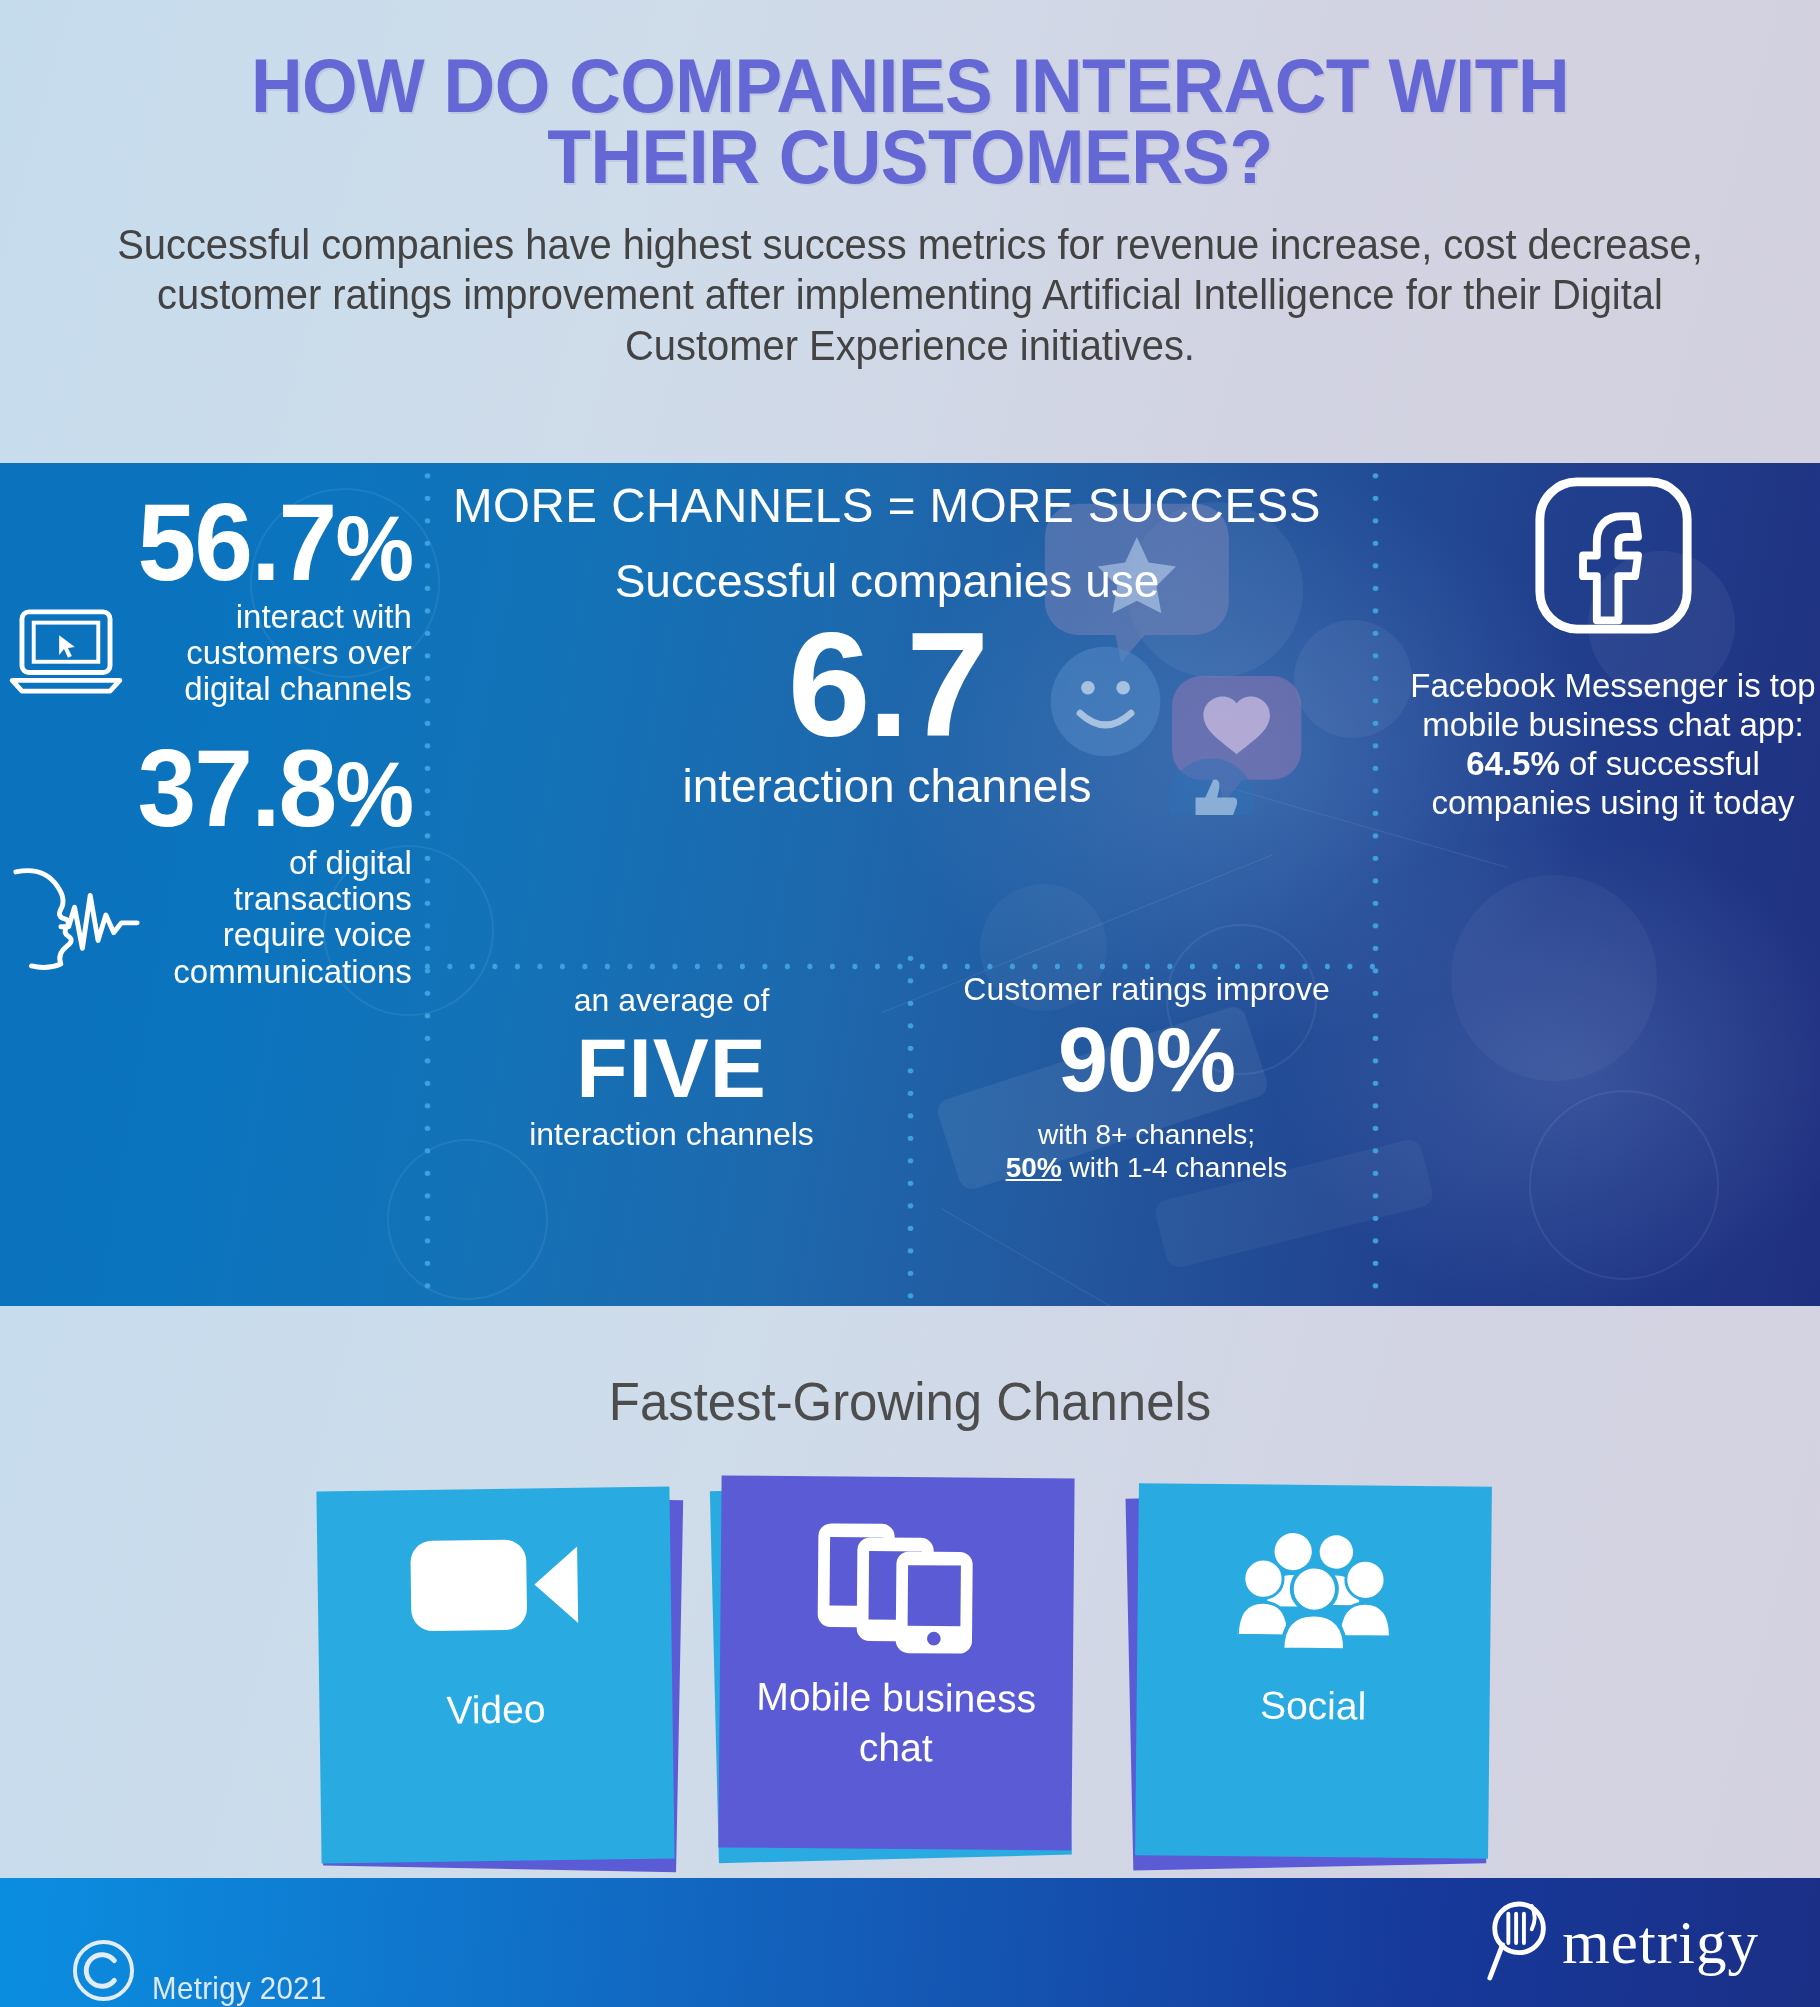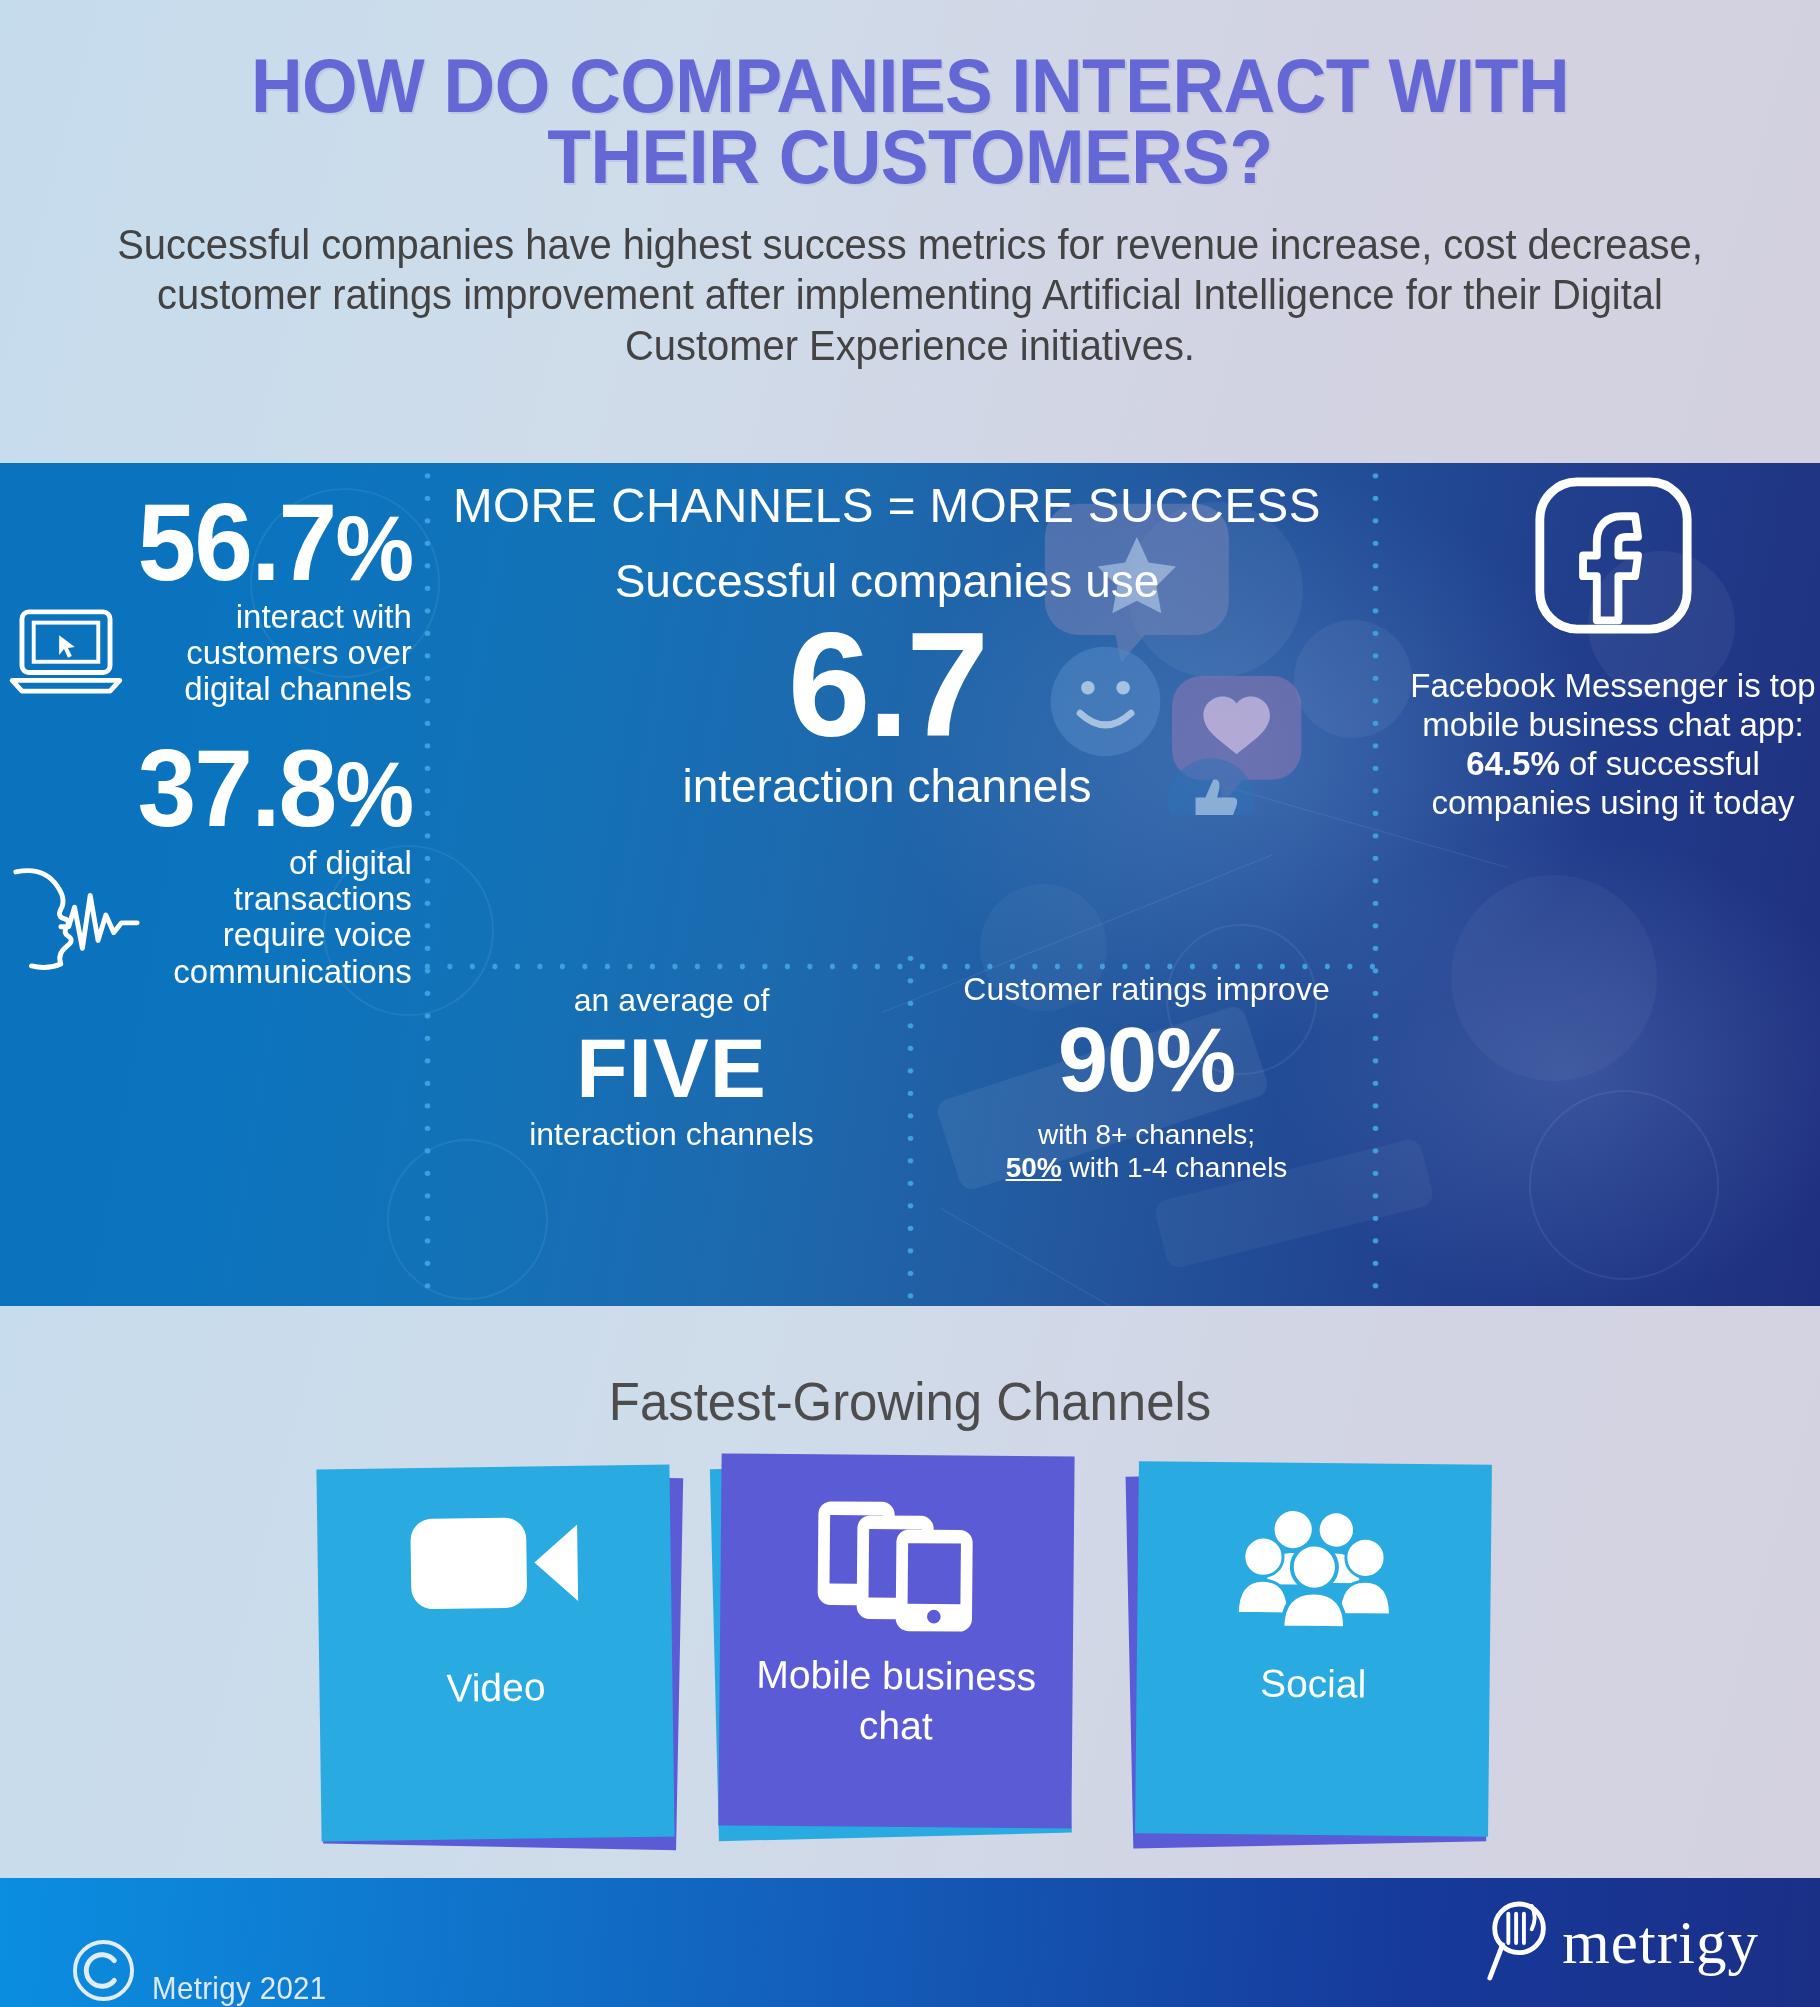--- a/index.html
+++ b/index.html
@@ -234,21 +234,21 @@
   .fg-title {
     text-align: center;
     color: #4d4d4d;
     font-size: 53px;
     padding-top: 65px;
     font-weight: 400;
     transform: scaleX(0.96);
   }
   .cards {
     position: absolute;
-    left: 0; top: 143px;
+    left: 0; top: 165px;
     width: 1644px;
     height: 412px;
   }
   .card-wrap {
     position: absolute;
     width: 353px;
     height: 372px;
   }
   .card-shadow {
     position: absolute;

